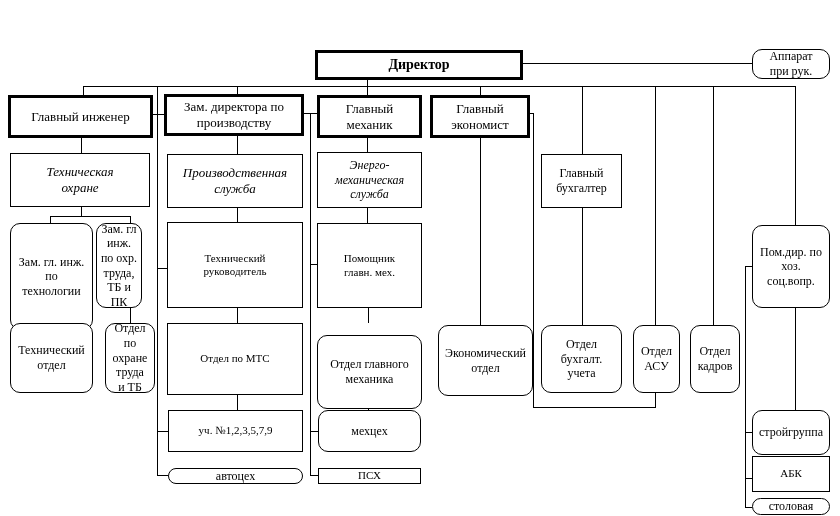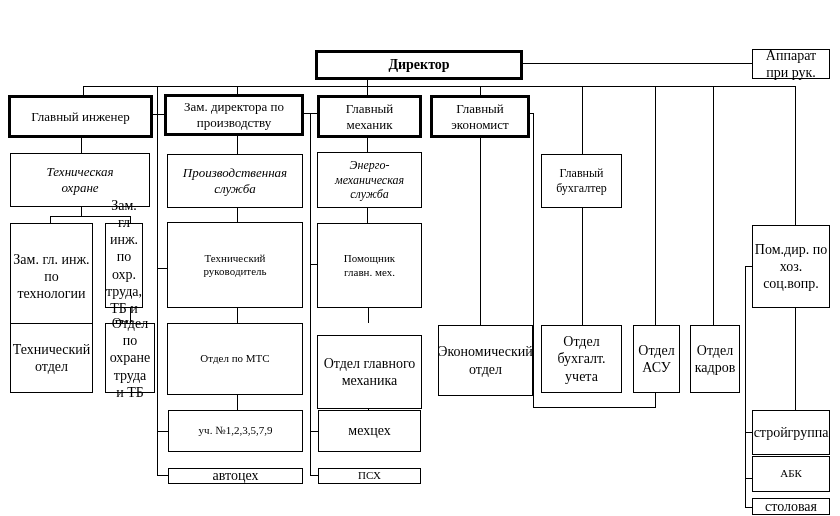--- a/index.html
+++ b/index.html
@@ -10,21 +10,21 @@
   .ln{display:block;position:absolute;background:#000;}
   .box{
     position:absolute;box-sizing:border-box;border:1px solid #000;background:#fff;
     display:flex;align-items:center;justify-content:center;text-align:center;
     white-space:pre-line;line-height:1.22;padding:1px;
   }
   .bold{border-width:3px;}
   .bt{font-weight:bold;}
   .it{font-style:italic;}
   .fs14{font-size:14px;} .fs13{font-size:13px;} .fs12{font-size:12px;}
-  .fs11{font-size:11px;} .fs10{font-size:14px;}
+  .fs11{font-size:11px;} .fs10{font-size:12px;border-radius:10px;}
 </style>
 </head>
 <body>
 
 <div class="stage">
 
   <i class="ln" style="left:523px;top:63px;width:229px;height:1px"></i>
   <i class="ln" style="left:83px;top:86px;width:713px;height:1px"></i>
   <i class="ln" style="left:152px;top:114px;width:12px;height:1px"></i>
   <i class="ln" style="left:303px;top:113px;width:14px;height:1px"></i>
@@ -91,21 +91,21 @@
 служба</div>
   <div class="box it fs12" style="left:317px;top:152px;width:105px;height:56px">Энерго-
 механическая
 служба</div>
   <div class="box fs12" style="left:541px;top:154px;width:81px;height:54px">Главный
 бухгалтер</div>
 
   <div class="box fs10" style="left:10px;top:223px;width:83px;height:107px">Зам. гл. инж.
 по
 технологии</div>
-  <div class="box fs10" style="left:105px;top:223px;width:38px;height:85px">Зам. гл
+  <div class="box fs10" style="left:96px;top:223px;width:46px;height:85px">Зам. гл
 инж.
 по охр.
 труда,
 ТБ и
 ПК</div>
   <div class="box fs11" style="left:167px;top:222px;width:136px;height:86px">Технический
 руководитель</div>
   <div class="box fs11" style="left:317px;top:223px;width:105px;height:85px">Помощник
 главн. мех.</div>
   <div class="box fs10" style="left:752px;top:225px;width:78px;height:83px">Пом.дир. по

